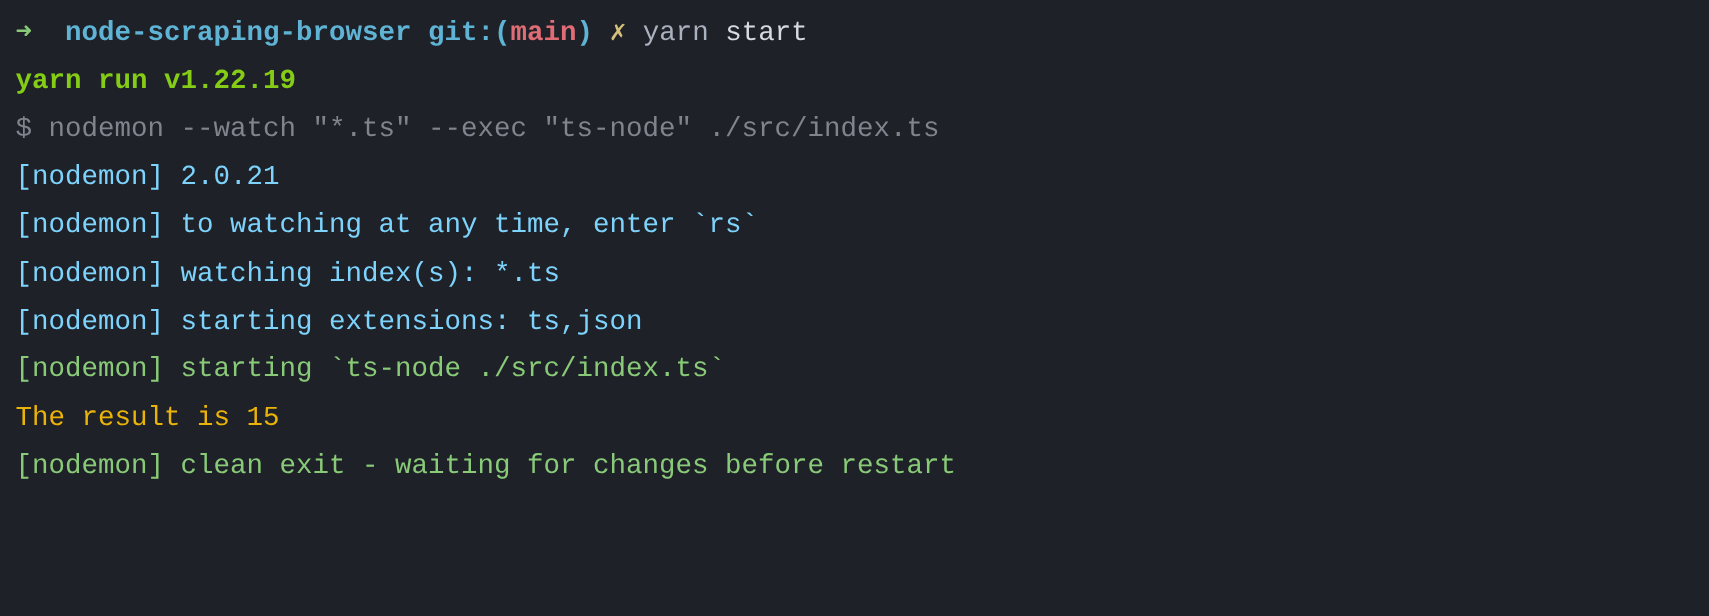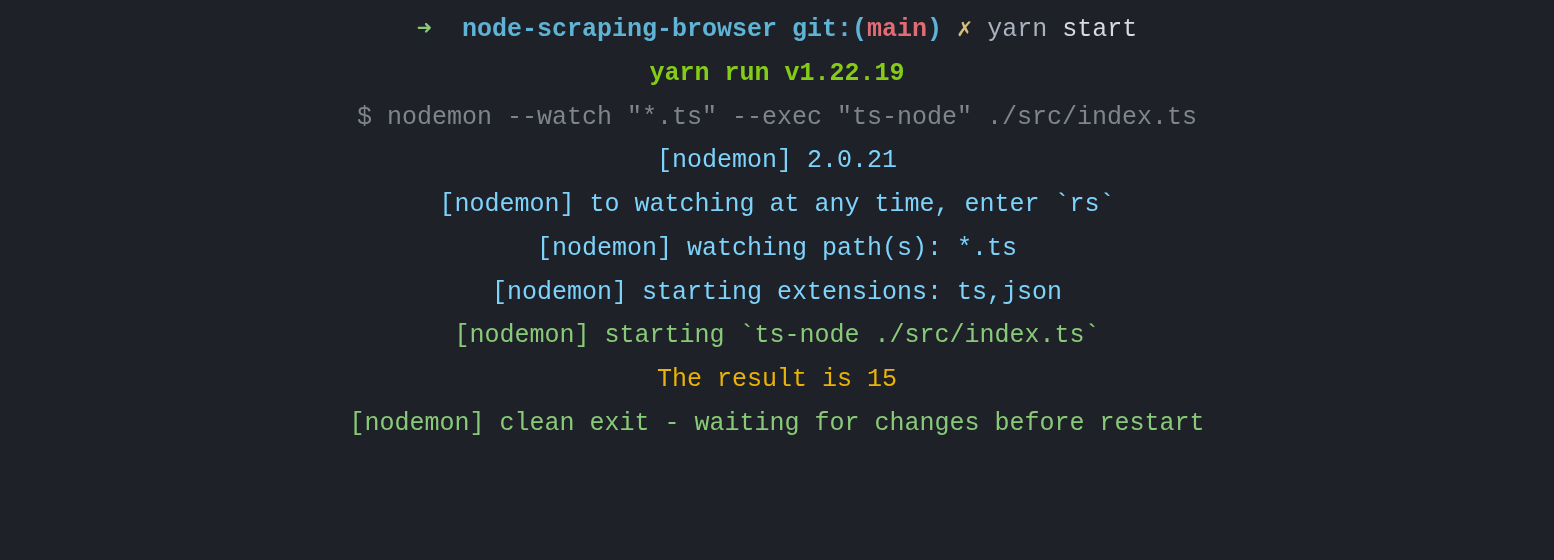--- a/index.html
+++ b/index.html
@@ -1,19 +1,18 @@
 <!DOCTYPE html>
 <html><head>
   <meta charset="utf-8">
   <style>
     * {
       margin: 0;
       padding: 0;
       box-sizing: border-box;
-      text-align: center;
     }
     body {
       background-color: #1e2127;
       font-family: 'Menlo', 'Monaco', 'Courier New', monospace;
       font-size: 25px;
       line-height: 1.75;
       padding: 8px 14px;
       color: #c8ccd4;
       width: 1554px;
       height: 560px;
@@ -70,17 +69,17 @@
     }
   </style>
 </head>
 <body>
 
 <div class="line"><span class="arrow">➜</span><span>  </span><span class="dirname">node-scraping-browser</span><span> </span><span class="git-label">git:</span><span class="git-paren">(</span><span class="git-branch">main</span><span class="git-paren">)</span><span> </span><span class="dirty">✗</span><span> </span><span class="yarn-cmd">yarn</span><span> </span><span class="yarn-white">start</span></div>
 <div class="line yarn-run">yarn run v1.22.19</div>
 <div class="line shell-line">$ nodemon --watch "*.ts" --exec "ts-node" ./src/index.ts</div>
 <div class="line nodemon-yellow">[nodemon] 2.0.21</div>
 <div class="line nodemon-yellow">[nodemon] to watching at any time, enter `rs`</div>
-<div class="line nodemon-yellow">[nodemon] watching path(s): *.ts</div>
+<div class="line nodemon-yellow">[nodemon] watching index(s): *.ts</div>
 <div class="line nodemon-yellow">[nodemon] starting extensions: ts,json</div>
 <div class="line nodemon-green">[nodemon] starting `ts-node ./src/index.ts`</div>
 <div class="line output-white">The result is 15</div>
 <div class="line nodemon-green">[nodemon] clean exit - waiting for changes before restart</div>
 
 </body></html>

